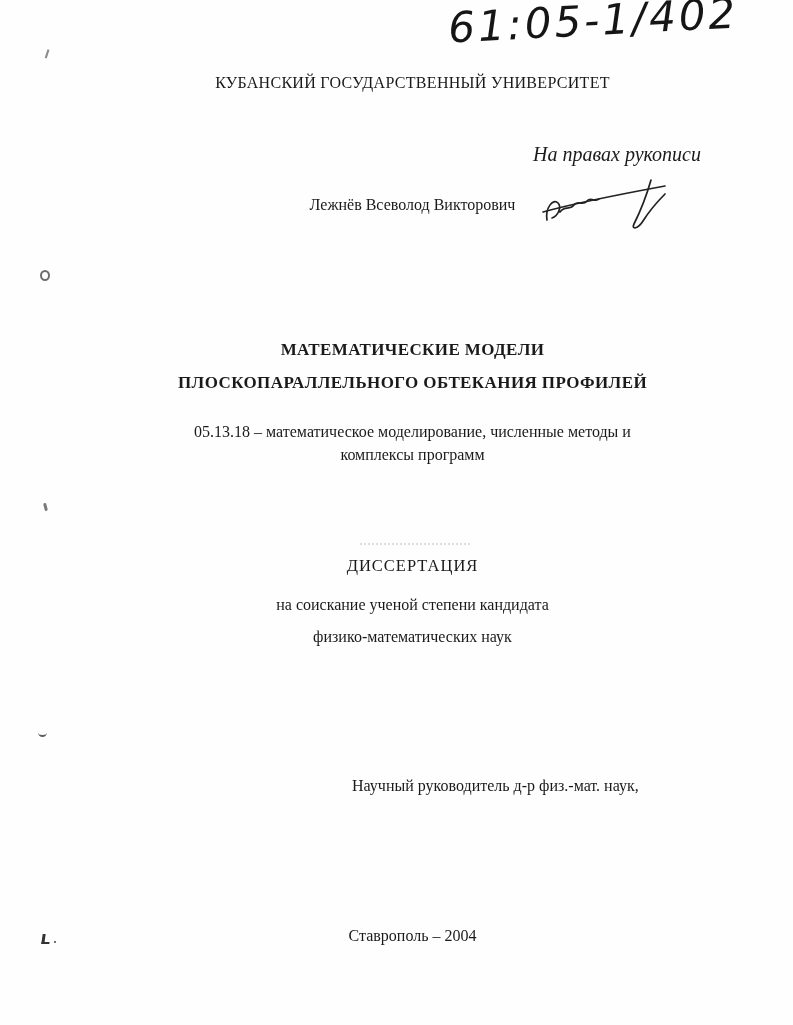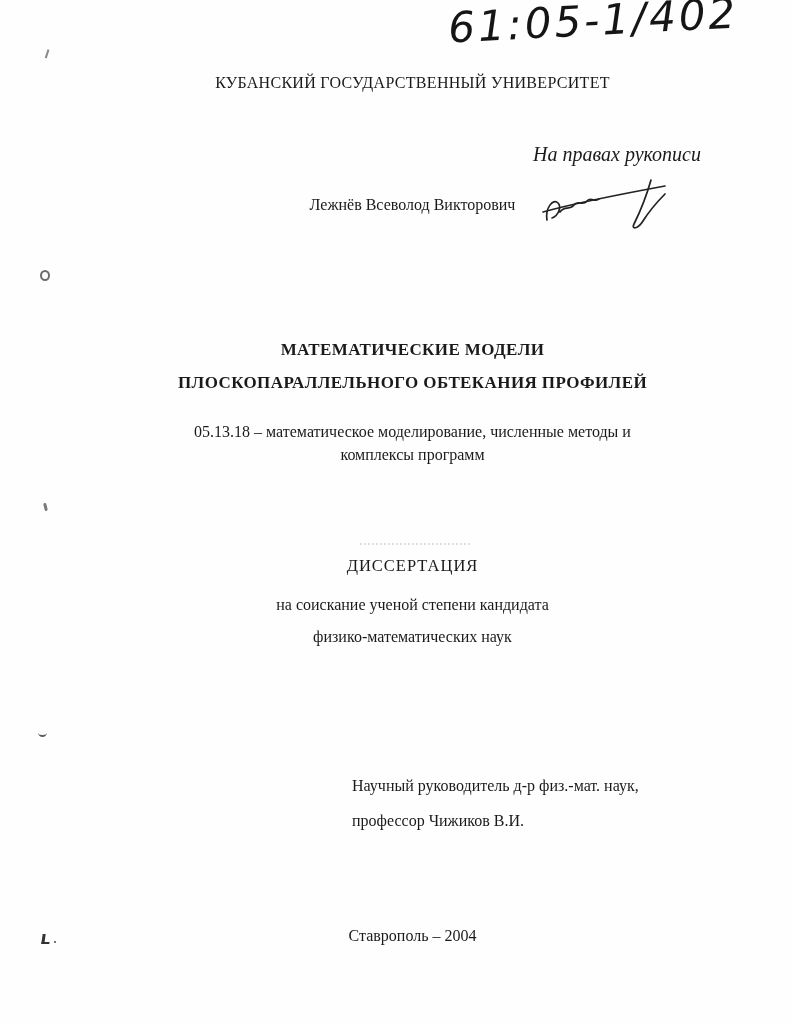--- a/index.html
+++ b/index.html
@@ -108,21 +108,20 @@
 
   <div class="c doctype">ДИССЕРТАЦИЯ</div>
 
   <div class="c degree">
     <div>на соискание ученой степени кандидата</div>
     <div>физико-математических наук</div>
   </div>
 
   <div class="supervisor">
     <div>Научный руководитель д-р физ.-мат. наук,</div>
-    <div>профессор Чижиков В.И.</div>
   </div>
 
   <div class="c city">Ставрополь – 2004</div>
 
   <span class="art art-1"></span>
   <span class="art art-2"></span>
   <span class="art art-3"></span>
   <span class="art art-4"></span>
   <span class="art art-5"></span>
   <span class="art art-6"></span>

